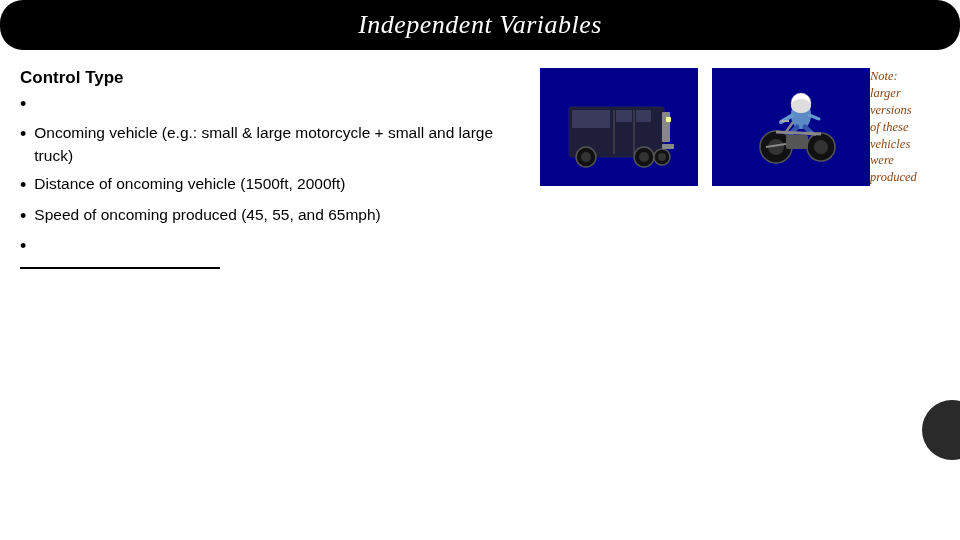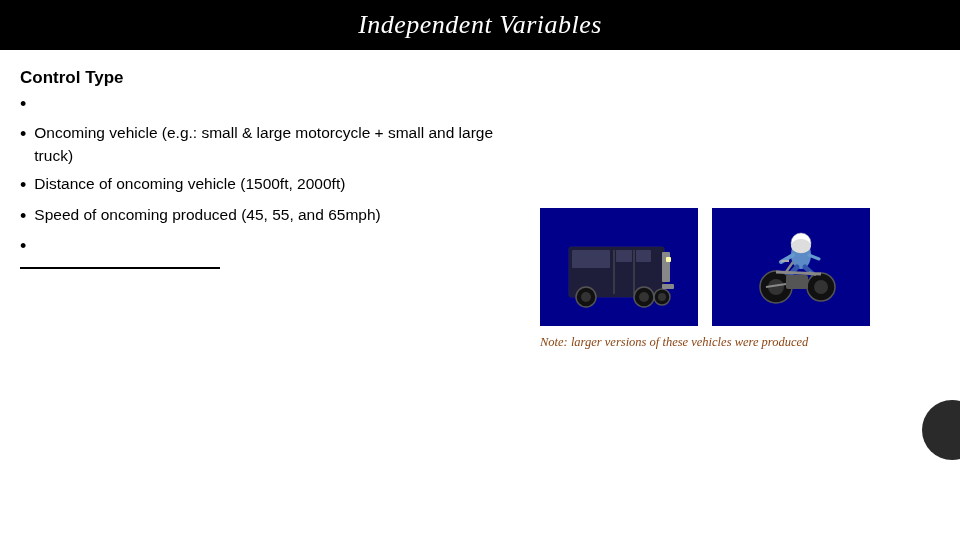--- a/index.html
+++ b/index.html
@@ -23,41 +23,42 @@
 
     .header {
       background: #000000;
       color: #ffffff;
       text-align: center;
       padding: 10px 20px;
       font-style: italic;
       font-size: 26px;
       font-weight: normal;
       letter-spacing: 0.5px;
+      border-radius: 23px;
     }
 
     .content {
       display: flex;
       flex: 1;
       padding: 18px 20px 10px 20px;
       border-radius: 15px;
     }
 
     .left-col {
       flex: 1;
       max-width: 520px;
       padding-right: 20px;
     }
 
     .right-col {
       flex: 0 0 380px;
       display: flex;
-      flex-direction: column;
+      flex-direction: row;
       align-items: flex-start;
-      justify-content: center;
+      justify-content: flex-end;
       padding-bottom: 40px;
     }
 
     .section-heading {
       font-size: 17px;
       font-weight: bold;
       font-style: normal;
       color: #000;
       margin-bottom: 4px;
       font-family: Arial, sans-serif;

